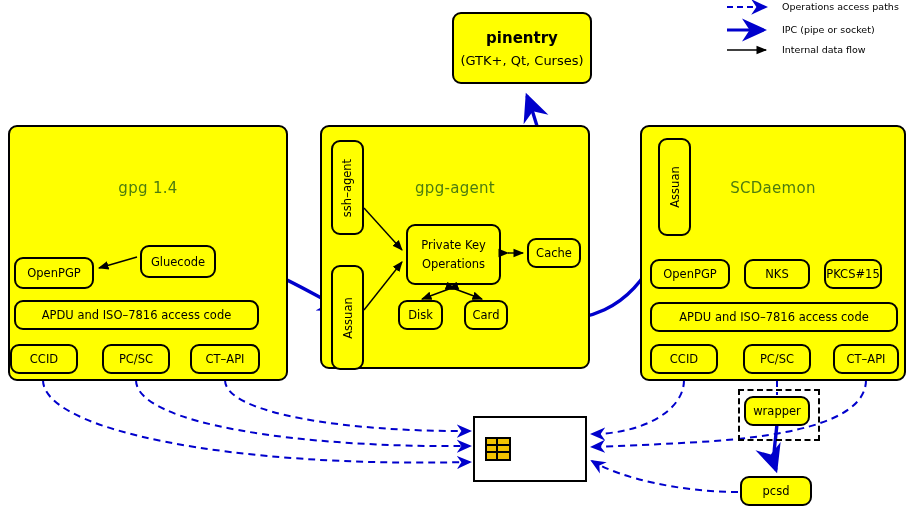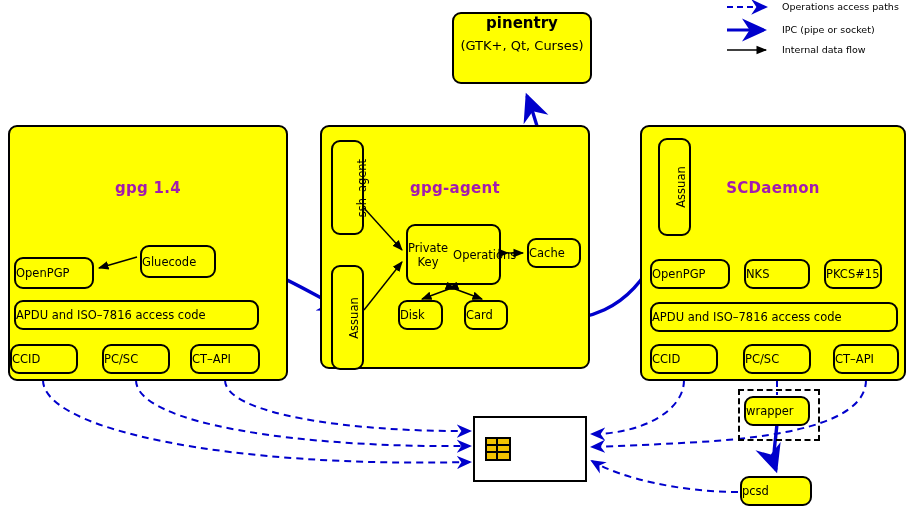--- a/index.html
+++ b/index.html
@@ -3,23 +3,23 @@
 <meta charset="utf-8">
 <style>
   html,body{margin:0;padding:0;background:#fff;}
   body{width:914px;height:508px;position:relative;overflow:hidden;
        font-family:"DejaVu Sans","Liberation Sans",sans-serif;}
   #stage{position:absolute;left:0;top:0;width:914px;height:508px;}
   svg.layer{position:absolute;left:0;top:0;width:914px;height:508px;overflow:visible;}
   #edges{z-index:1;}
   #edges-top{z-index:5;}
   .node{position:absolute;box-sizing:border-box;background:#ffff00;border:2px solid #000;
-        display:flex;align-items:center;justify-content:flex-start;text-align:center;z-index:3;}
+        display:flex;align-items:center;justify-content:center;text-align:center;z-index:3;}
   .big{border-radius:9px;align-items:flex-start;justify-content:center;}
-  .big .title{font-weight:bold;font-size:15px;color:#a21caf;margin-top:52px;letter-spacing:.3px;text-align:right;}
+  .big .title{font-weight:normal;font-size:15px;color:#4d7c0f;margin-top:52px;letter-spacing:.3px;text-align:right;}
   .small{border-radius:9px;font-size:11.5px;color:#000;}
   .vert{border-radius:9px;font-size:11.5px;}
   .vert span{display:block;transform:rotate(-90deg);white-space:nowrap;}
   .pin{border-radius:9px;flex-direction:column;gap:6px;}
   .pin .t1{font-weight:bold;font-size:15px;}
   .pin .t2{font-size:13px;}
   .dashbox{position:absolute;border:2px dashed #000;background:transparent;z-index:2;}
   .card{position:absolute;background:#fff;border:2px solid #000;z-index:3;}
   .chip{position:absolute;background:#f2c200;border:2px solid #000;z-index:4;}
   .chip i{position:absolute;background:#000;display:block;}
@@ -102,21 +102,21 @@
 
   <div class="node big" style="left:320px;top:125px;width:270px;height:244px;">
     <div class="title">gpg-agent</div>
   </div>
   <div class="node vert" style="left:331px;top:140px;width:33px;height:95px;">
     <span>ssh–agent</span>
   </div>
   <div class="node vert" style="left:331px;top:265px;width:33px;height:105px;">
     <span>Assuan</span>
   </div>
-  <div class="node small" style="left:406px;top:224px;width:95px;height:61px;flex-direction:row;gap:5px;">
+  <div class="node small" style="left:406px;top:224px;width:95px;height:61px;flex-direction:column;gap:5px;">
     <span>Private Key</span>
     <span>Operations</span>
   </div>
   <div class="node small" style="left:527px;top:238px;width:54px;height:30px;">
     <span>Cache</span>
   </div>
   <div class="node small" style="left:398px;top:300px;width:45px;height:30px;">
     <span>Disk</span>
   </div>
   <div class="node small" style="left:464px;top:300px;width:44px;height:30px;">

